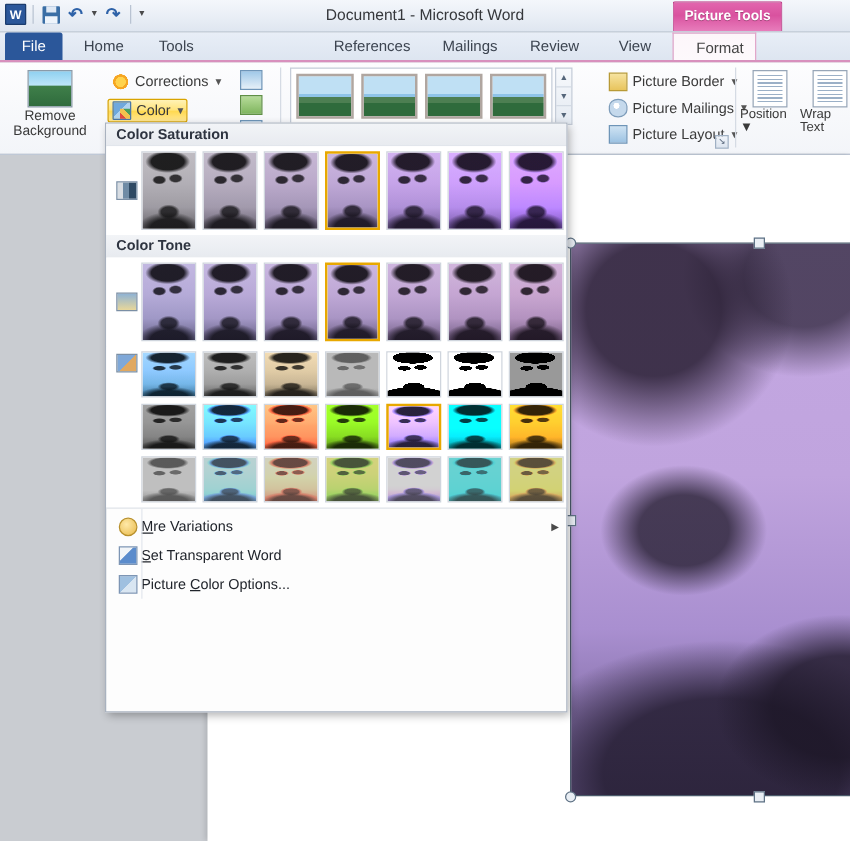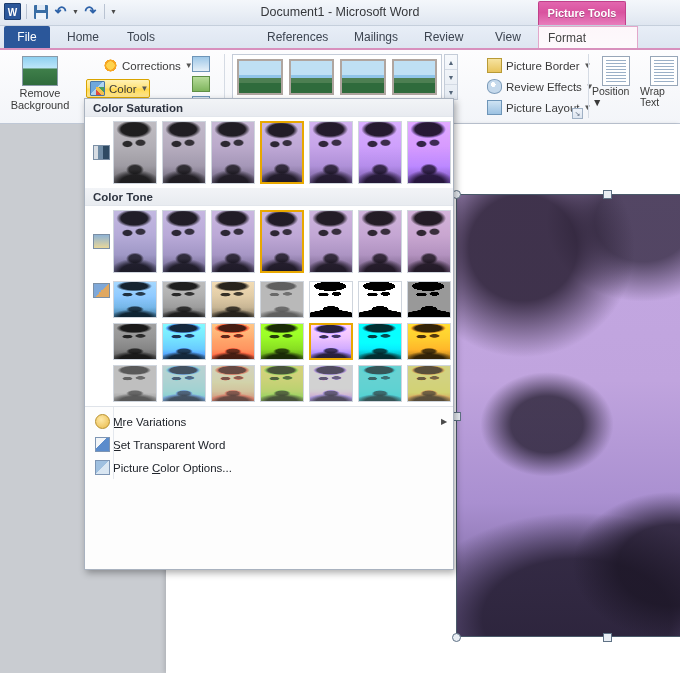--- a/index.html
+++ b/index.html
@@ -211,33 +211,33 @@
   </div>
 
   <div class="tabstrip">
     <div class="tab file" style="left:4px;width:46px;text-align:center">File</div>
     <div class="tab" style="left:58px">Home</div>
     <div class="tab" style="left:118px">Tools</div>
     <div class="tab" style="left:258px">References</div>
     <div class="tab" style="left:345px">Mailings</div>
     <div class="tab" style="left:415px">Review</div>
     <div class="tab" style="left:486px">View</div>
-    <div class="tab format" style="left:538px;width:100px;text-align:left">Format</div>
+    <div class="tab format" style="left:538px;width:67px;text-align:right">Format</div>
   </div>
   <div class="tabstrip-underline"></div>
 
   <div class="ribbon">
 
     <div class="bigbtn" style="left:2px;top:4px">
       <div class="glyph"></div>
       <div class="lbl">Remove</div>
       <div class="lbl">Background</div>
     </div>
 
-    <div class="smallbtn" style="left:100px;top:6px">
+    <div class="smallbtn" style="left:86px;top:6px">
       <span class="sico ico-corr"></span>
       <span>Corrections</span>
       <span class="caret">▼</span>
     </div>
 
     <div class="smallbtn hl" style="left:86px;top:29px;width:64px">
       <span class="sico ico-color"></span>
       <span>Color</span>
       <span class="caret">▼</span>
     </div>
@@ -260,21 +260,21 @@
       <div>▼</div>
     </div>
 
     <div class="smallbtn" style="left:484px;top:6px">
       <span class="sico ico-pborder"></span>
       <span>Picture Border</span>
       <span class="caret">▼</span>
     </div>
     <div class="smallbtn" style="left:484px;top:27px">
       <span class="sico ico-peffect"></span>
-      <span>Review Effects</span>
+      <span>Picture Mailings</span>
       <span class="caret">▼</span>
     </div>
     <div class="smallbtn" style="left:484px;top:48px">
       <span class="sico ico-playout"></span>
       <span>Picture Layout</span>
       <span class="caret">▼</span>
     </div>
     <div class="dlg-launch" style="left:572px;top:58px">↘</div>
 
     <div class="gsep" style="left:588px"></div>

